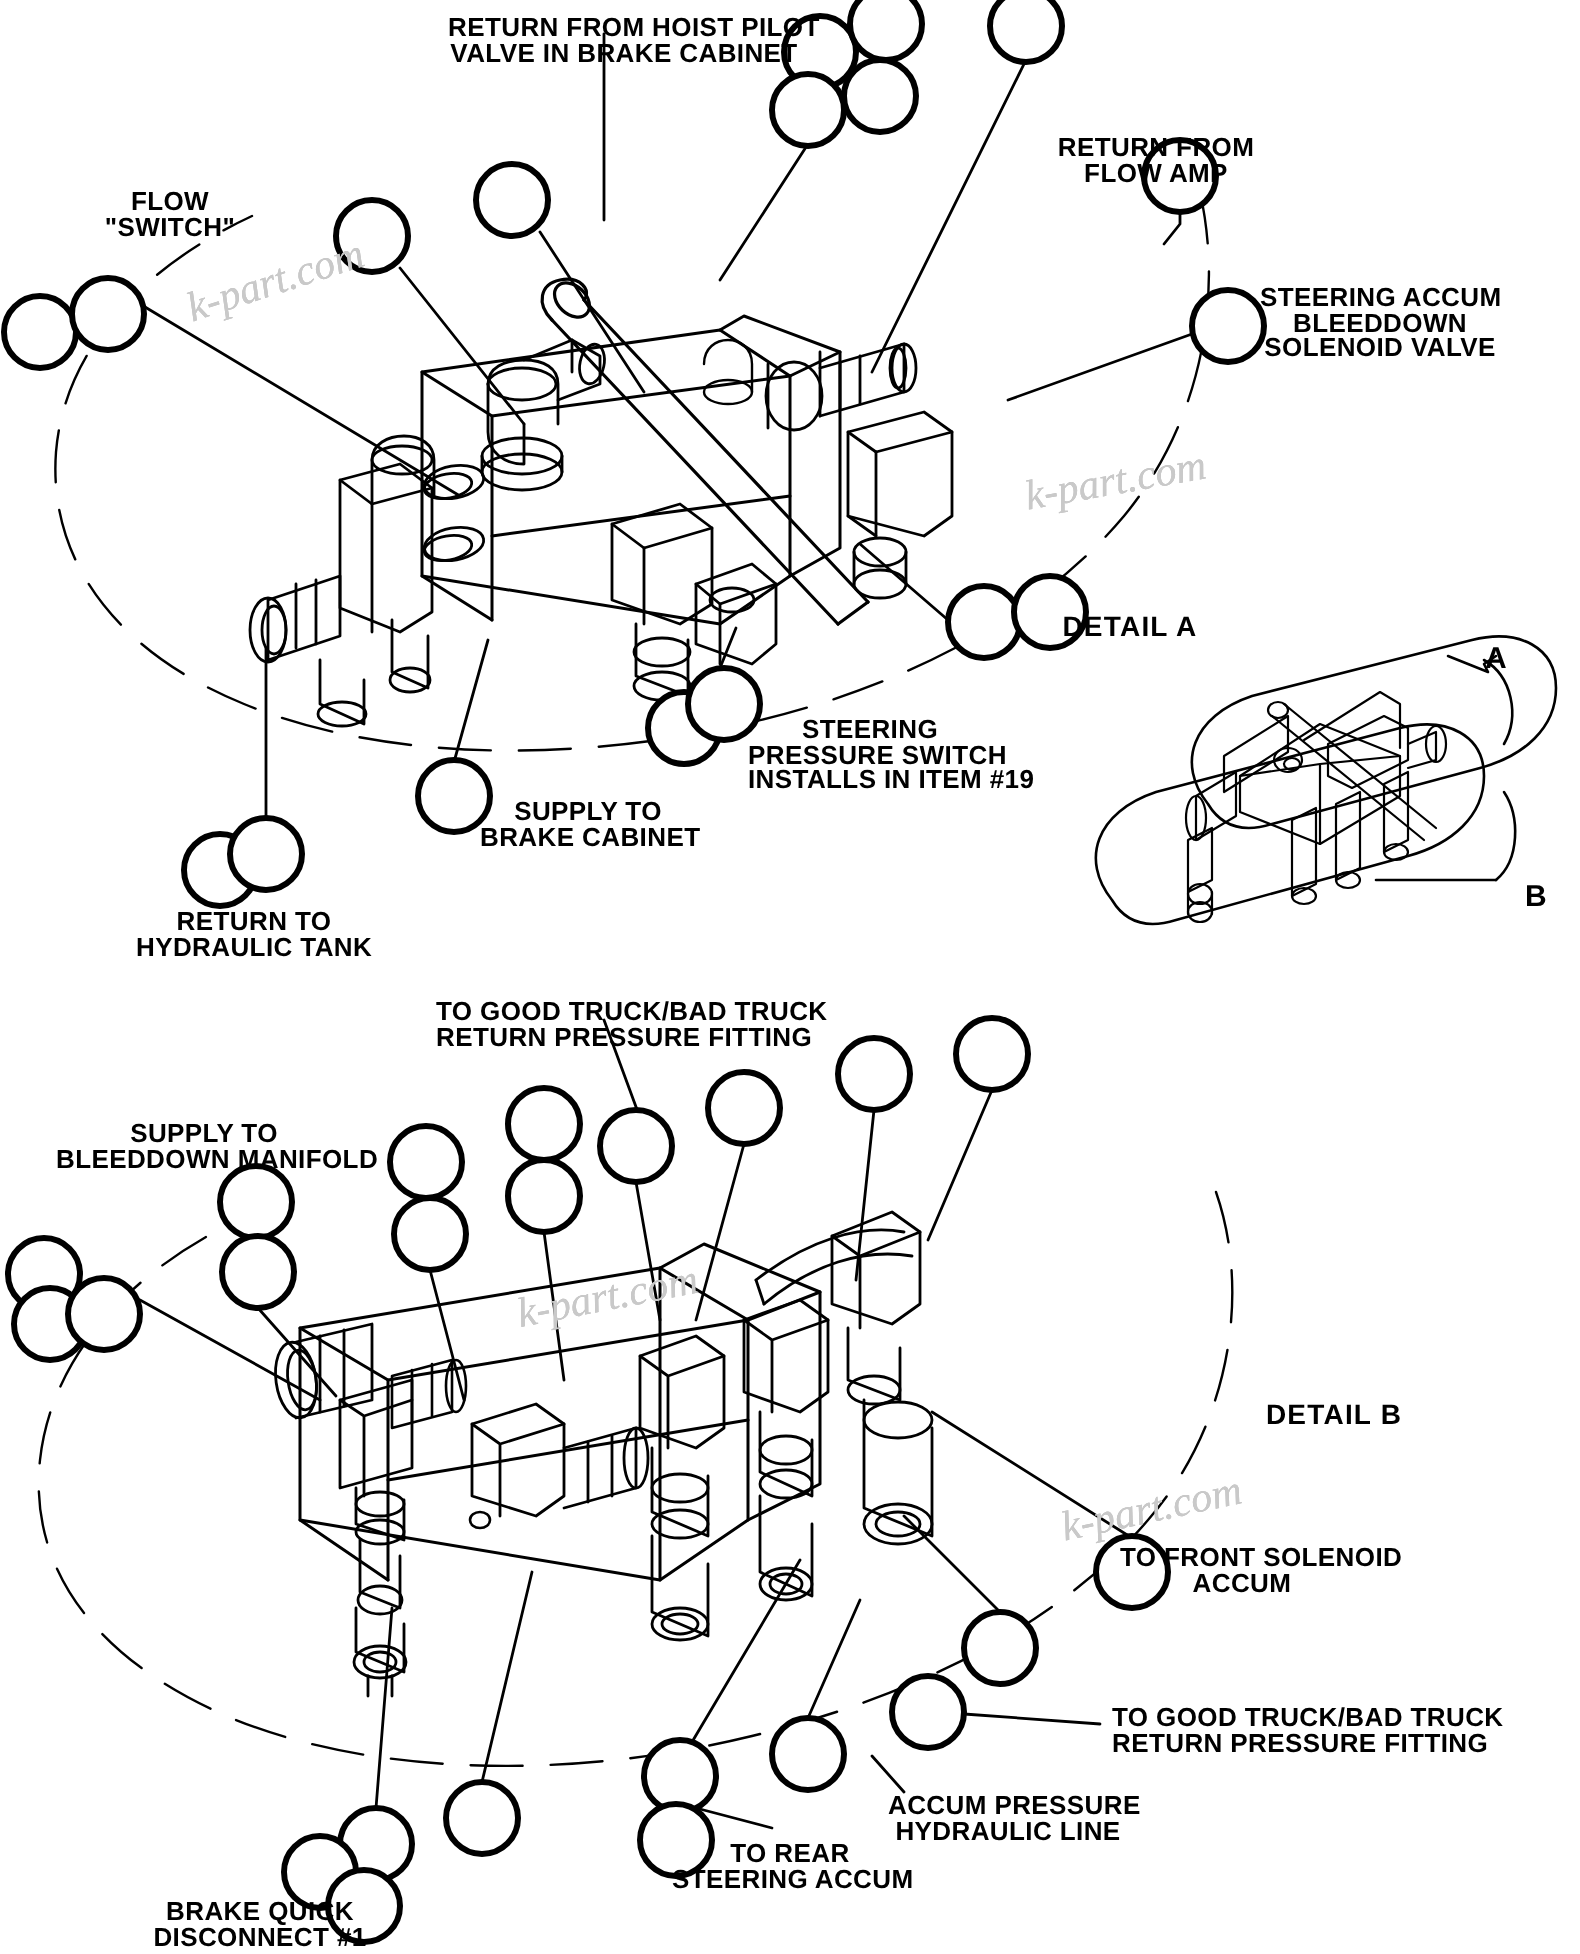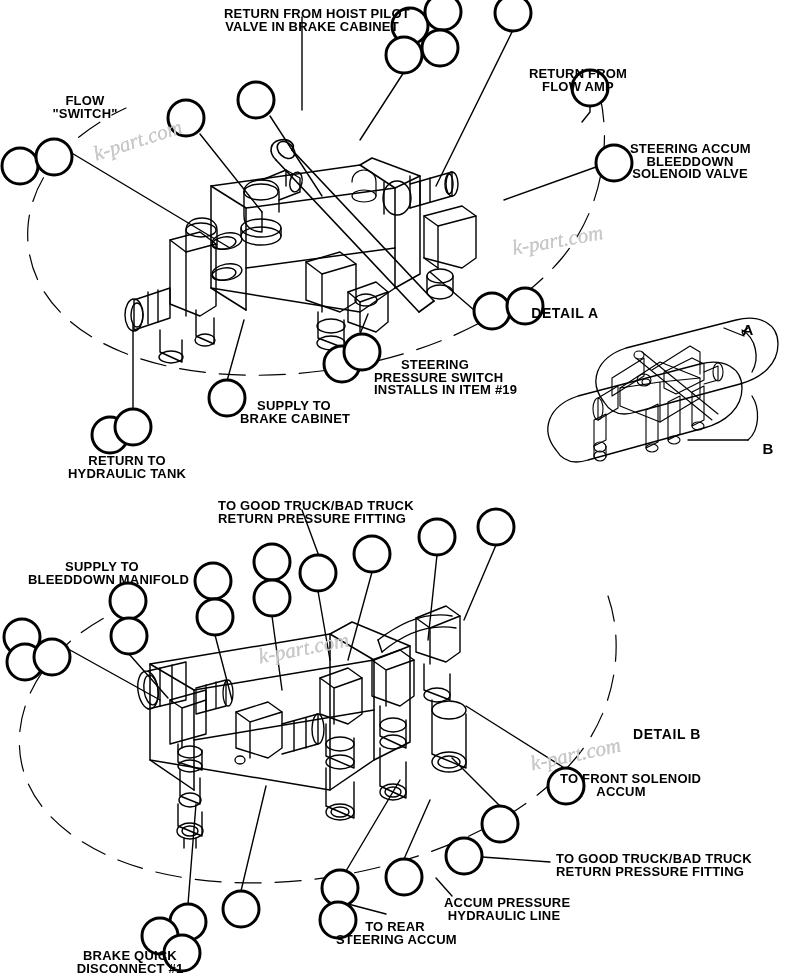--- a/index.html
+++ b/index.html
@@ -384,18 +384,18 @@
 RETURN PRESSURE FITTING</div>
       <div class="lbl" style="left: 444px; top: 897px; width: 120px;">ACCUM PRESSURE
 HYDRAULIC LINE</div>
       <div class="lbl" style="left: 336px; top: 921px; width: 118px;">TO REAR
 STEERING ACCUM</div>
       <div class="lbl" style="left: 74px; top: 950px; width: 112px; text-align: center;">BRAKE QUICK
 DISCONNECT #1</div>
     </div>
 
   <div class="lbl big" style="left:520px;top:262px;width:90px;margin-top:45px;">DETAIL A</div>
-  <div class="lbl big" style="left:622px;top:728px;width:90px;">DETAIL B</div>
+  <div class="lbl big" style="left:622px;top:701px;width:90px;">DETAIL B</div>
 
   <div class="lbl ab" style="left:740px;top:324px;width:16px;">A</div>
   <div class="lbl ab" style="left:760px;top:443px;width:16px;">B</div>
 
 </div>
 
 </body></html>

